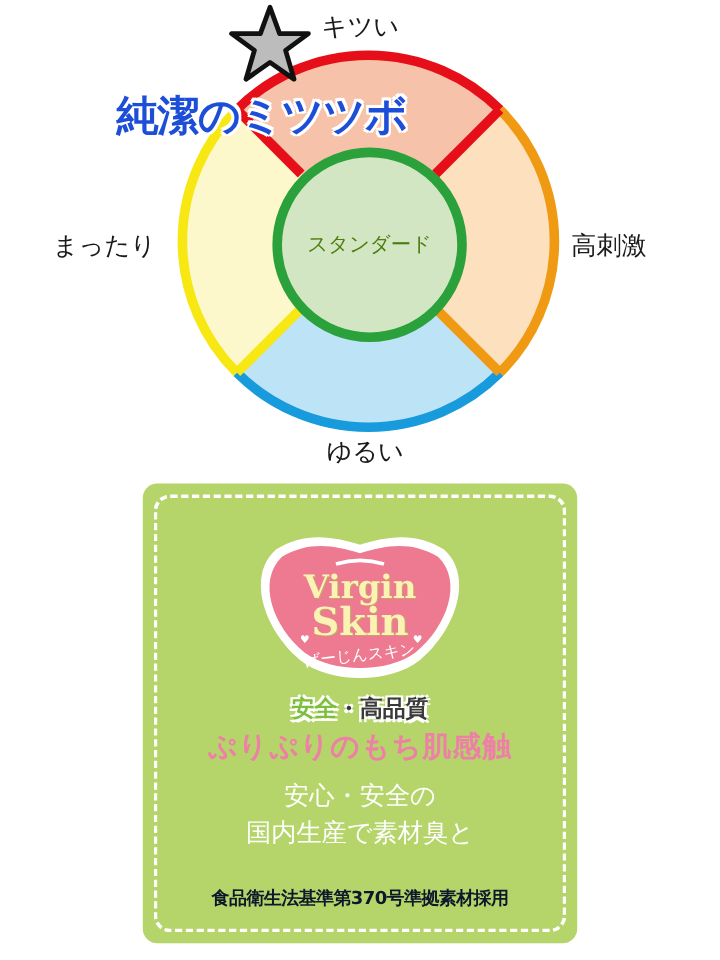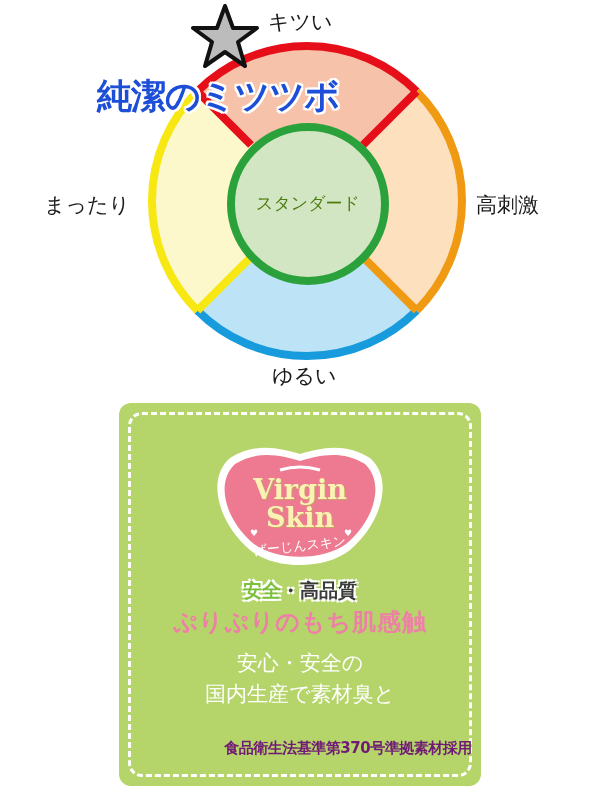--- a/index.html
+++ b/index.html
@@ -32,21 +32,21 @@
     .logo-kana { position: absolute; left: 0; width: 100%; text-align: center; font-size: 13px; color: #ffffff;
                  transform: rotate(-6deg); }
     .headline {
       position: absolute; left: 0; width: 100%; text-align: center; font-weight: bold; white-space: nowrap;
     }
     .hl1 { top: 175px; font-size: 19px; }
     .hl1 .g { color: #7bbf3b; text-shadow: -2px -2px 0 #fff, 2px -2px 0 #fff, -2px 2px 0 #fff, 2px 2px 0 #fff; }
     .hl1 .d { color: #3a3a3a; text-shadow: -2px -2px 0 #fff, 2px -2px 0 #fff, -2px 2px 0 #fff, 2px 2px 0 #fff; }
     .hl2 { top: 203px; font-size: 24px; color: #ee7fa6; letter-spacing: 1px; }
     .body-line { position: absolute; left: 0; width: 100%; text-align: center; color: #ffffff; font-size: 21px; white-space: nowrap; }
-    .foot { position: absolute; left: 0; width: 100%; text-align: center; color: #701a75; font-size: 15px; font-weight: bold; white-space: nowrap; letter-spacing: -0.5px; margin-left: 48px; }
+    .foot { position: absolute; left: 0; width: 100%; text-align: center; color: #0f172a; font-size: 15px; font-weight: bold; white-space: nowrap; letter-spacing: -0.5px; }
   </style>
 </head>
 <body>
 
 <svg id="chart-svg" width="600" height="400" viewBox="0 0 600 400">
 
   <path d="M 307 201 L 197.4 91.4 A 155 155 0 0 1 416.6 91.4 Z" fill="#f6c3aa"></path>
 
   <path d="M 307 201 L 416.6 91.4 A 155 155 0 0 1 416.6 310.6 Z" fill="#fde0bd"></path>
 
@@ -81,21 +81,21 @@
   <div class="card-dash"></div>
 
   <svg class="abs" style="left:91px; top:37px;" width="180" height="128" viewBox="0 0 180 128">
     <path d="M 20 18 C 45 2, 70 8, 90 14 C 110 8, 135 2, 160 18 C 185 40, 170 85, 140 110 C 115 130, 65 130, 40 110 C 10 85, -5 40, 20 18 Z" fill="#ffffff"></path>
     <path d="M 25 24 C 48 10, 70 15, 90 21 C 110 15, 132 10, 155 24 C 176 44, 163 82, 136 104 C 113 121, 67 121, 44 104 C 17 82, 4 44, 25 24 Z" fill="#ed7a90"></path>
     <path d="M 70 30 Q 90 24 110 30" fill="none" stroke="#ffffff" stroke-width="3"></path>
     <text x="40" y="96" fill="#ffffff" font-size="9">♥</text>
     <text x="134" y="96" fill="#ffffff" font-size="9">♥</text>
   </svg>
   <div class="logo-text" style="top:72px; font-size:27px; line-height:30px;">Virgin</div>
-  <div class="logo-text" style="top:100px; font-size:27px; line-height:30px;">Skin</div>
+  <div class="logo-text" style="top:100px; font-size:32px; line-height:30px;">Skin</div>
   <div class="logo-kana" style="top:134px;">ばーじんスキン</div>
 
   <div class="headline hl2">ぷりぷりのもち肌感触</div>
   <div class="headline hl1">
     <span class="g">安全</span><span class="d">・</span><span class="d">高品質</span>
   </div>
 
   <div class="body-line" style="top:246px;">安心・安全の</div>
   <div class="body-line" style="top:277px;">国内生産で素材臭と</div>
   <div class="foot" style="top:336px;">食品衛生法基準第370号準拠素材採用</div>

